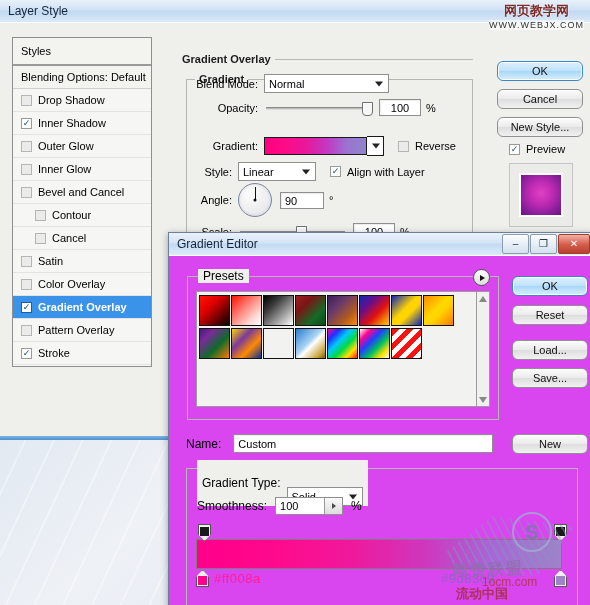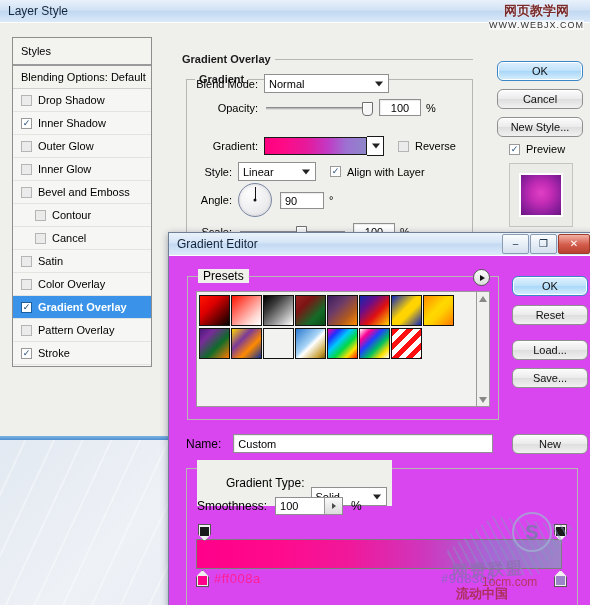--- a/index.html
+++ b/index.html
@@ -208,21 +208,21 @@
       <div class="sp-row">
         <span class="cb off"></span>
         <span>Outer Glow</span>
       </div>
       <div class="sp-row">
         <span class="cb off"></span>
         <span>Inner Glow</span>
       </div>
       <div class="sp-row">
         <span class="cb off"></span>
-        <span>Bevel and Emboss</span>
+        <span>Bevel and Cancel</span>
       </div>
       <div class="sp-row indent">
         <span class="cb off"></span>
         <span>Contour</span>
       </div>
       <div class="sp-row indent">
         <span class="cb off"></span>
         <span>Cancel</span>
       </div>
       <div class="sp-row">
@@ -385,21 +385,21 @@
 <div class="btn" id="ge-save">Save...</div>
 <div class="btn" id="ge-new">New</div>
 
 <div id="ge-name-row">
   <span style="font-size:12px;">Name:</span>
   <div class="inp" id="ge-name-input" style="margin-left:12px;">Custom</div>
 </div>
 
 <div id="grp-type">
   <div id="gt-label">
-    <span style="font-size:12px;margin-left:24px;">Gradient Type:</span>
+    <span style="font-size:12px;">Gradient Type:</span>
     <div class="combo" style="width:76px;margin-top:27px;">
       <span>Solid</span>
       <span class="arw"></span>
     </div>
   </div>
   <div id="smooth-row">
     <span style="font-size:12px;">Smoothness:</span>
     <div class="spin" style="margin-left:8px;">
       <span class="v">100</span>
       <span class="sb">

